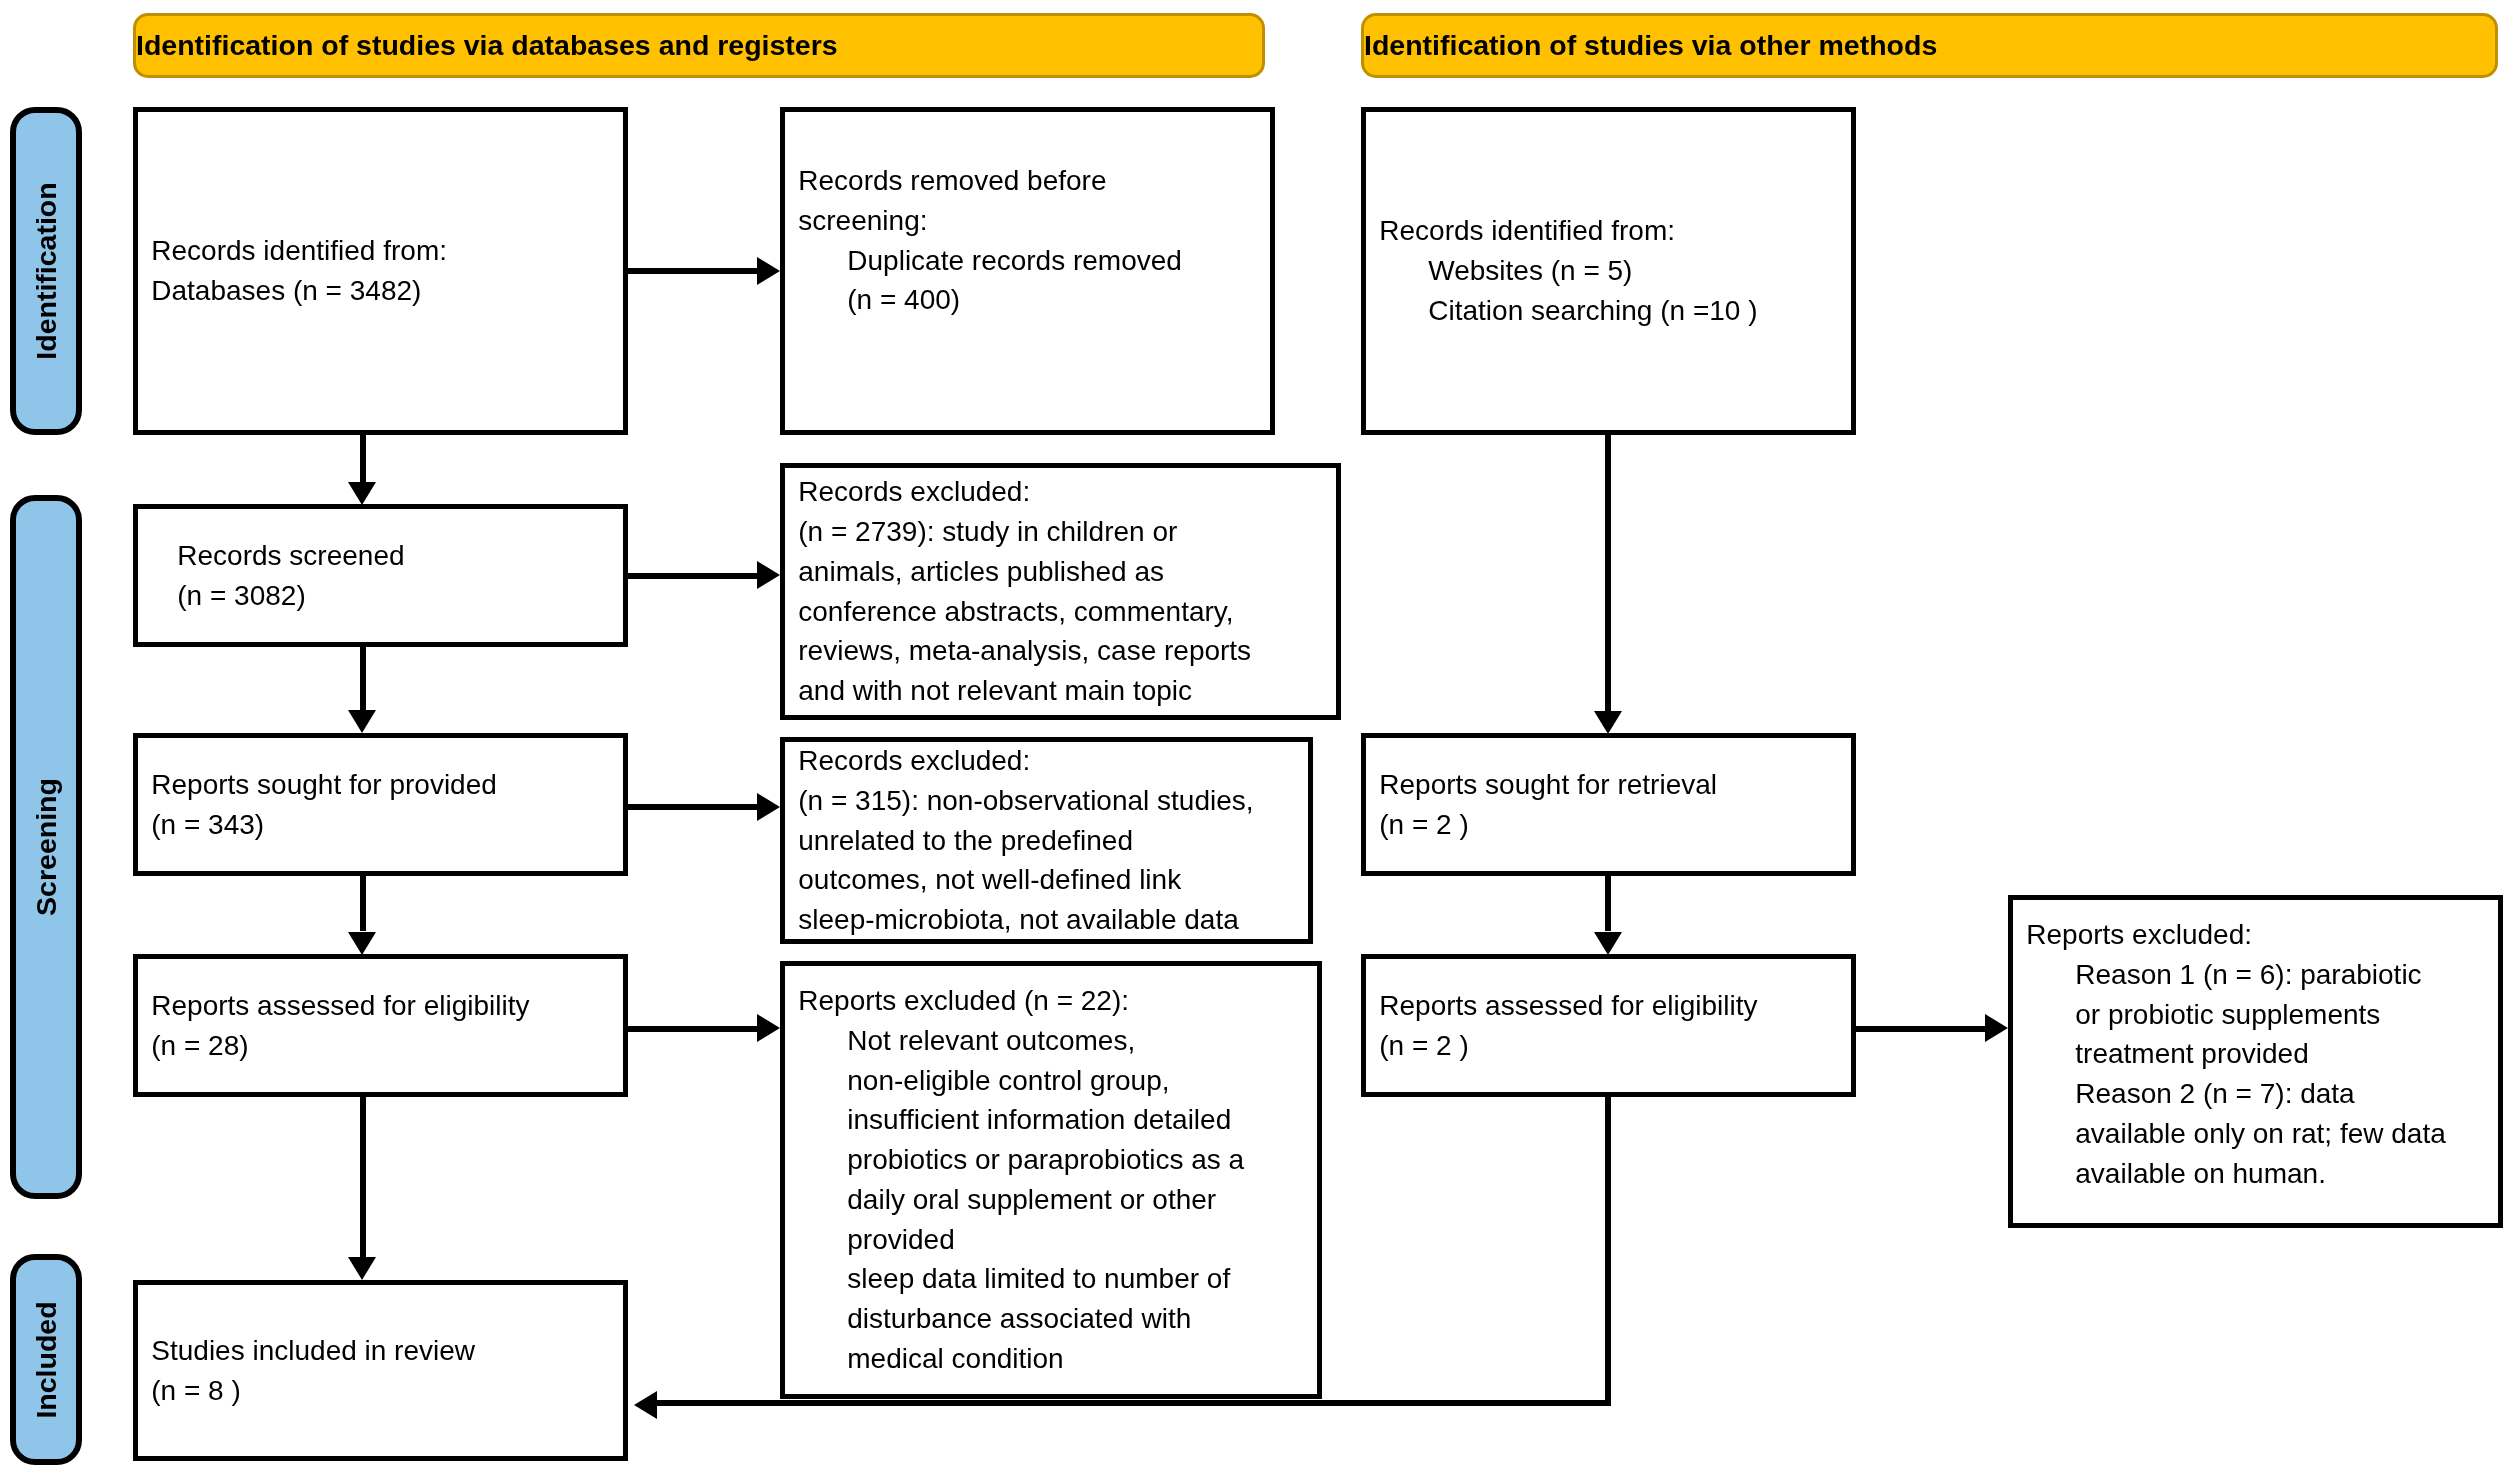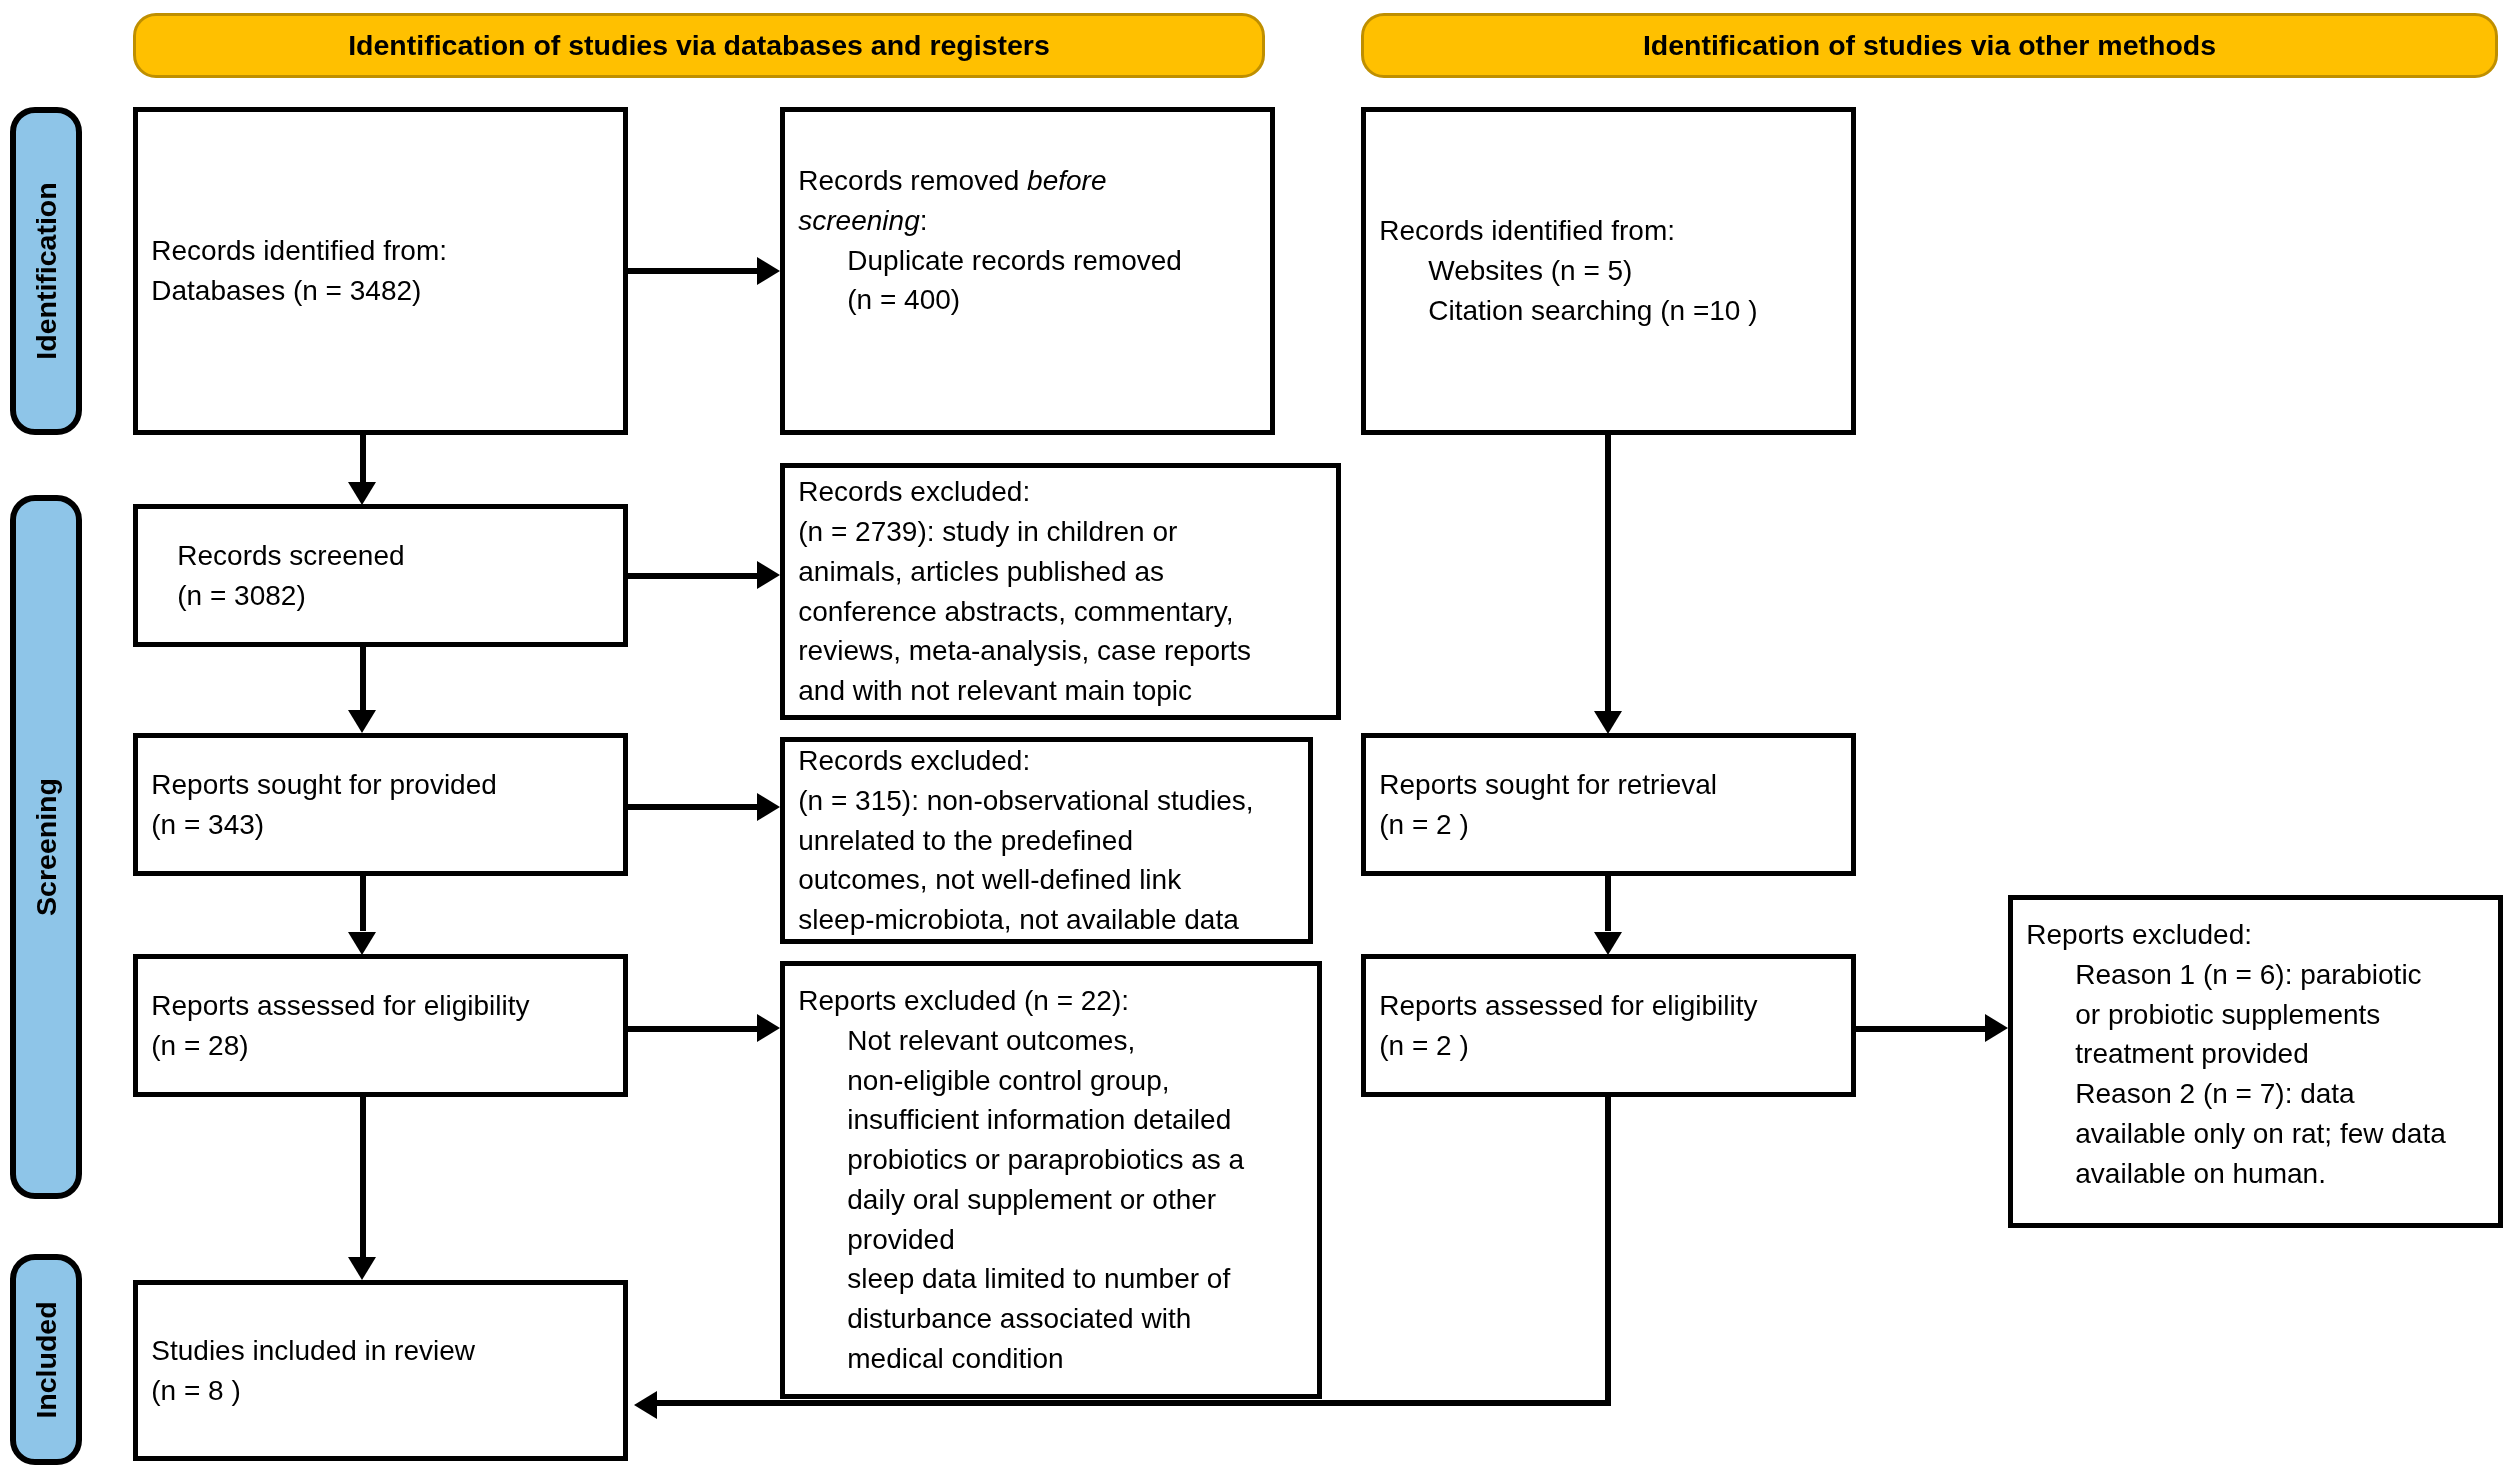--- a/index.html
+++ b/index.html
@@ -1,39 +1,39 @@
 <!DOCTYPE html>
 <html style="font-size:15px"><head>
 <meta charset="utf-8">
 <style>
   html,body{margin:0;padding:0;background:#ffffff;}
   body{font-family:"Liberation Sans",sans-serif;}
   #page{position:relative;width:2512px;height:1475px;background:#fff;overflow:hidden;}
 
   
   .banner{position:absolute;background:#FFC000;border:3.8px solid #BF8F00;
-          border-radius:23px;display:flex;align-items:center;justify-content:center;
+          border-radius:15px;display:flex;align-items:center;justify-content:flex-start;
           font-weight:bold;font-size:28.5px;color:#000;box-sizing:border-box;}
 
   
   .phase{position:absolute;background:#8EC5E8;border:6.7px solid #000;border-radius:25px;
          box-sizing:border-box;}
   .phase span{position:absolute;left:50%;top:50%;
               transform:translate(-50%,-50%) rotate(-90deg);
               transform-origin:center center;white-space:nowrap;
               font-weight:bold;font-size:28.5px;color:#000;}
 
   
   .box{position:absolute;background:#fff;border:5.7px solid #000;box-sizing:border-box;
        display:flex;align-items:center;}
   .box .txt{padding:0 13.3px;font-size:28px;line-height:1.42;color:#000;}
   .box.topaligned{align-items:flex-start;}
   .box.topaligned .txt{padding-top:15px;}
   .ind{display:block;padding-left:49px;}
-  .it{font-style:italic;}
+  .it{}
 
   
   .ln{position:absolute;background:#000;}
   .hline{height:5.7px;}
   .vline{width:5.7px;}
   .arr-r{position:absolute;width:0;height:0;border-top:14.3px solid transparent;
          border-bottom:14.3px solid transparent;border-left:23px solid #000;}
   .arr-l{position:absolute;width:0;height:0;border-top:14.3px solid transparent;
          border-bottom:14.3px solid transparent;border-right:23px solid #000;}
   .arr-d{position:absolute;width:0;height:0;border-left:14.3px solid transparent;

